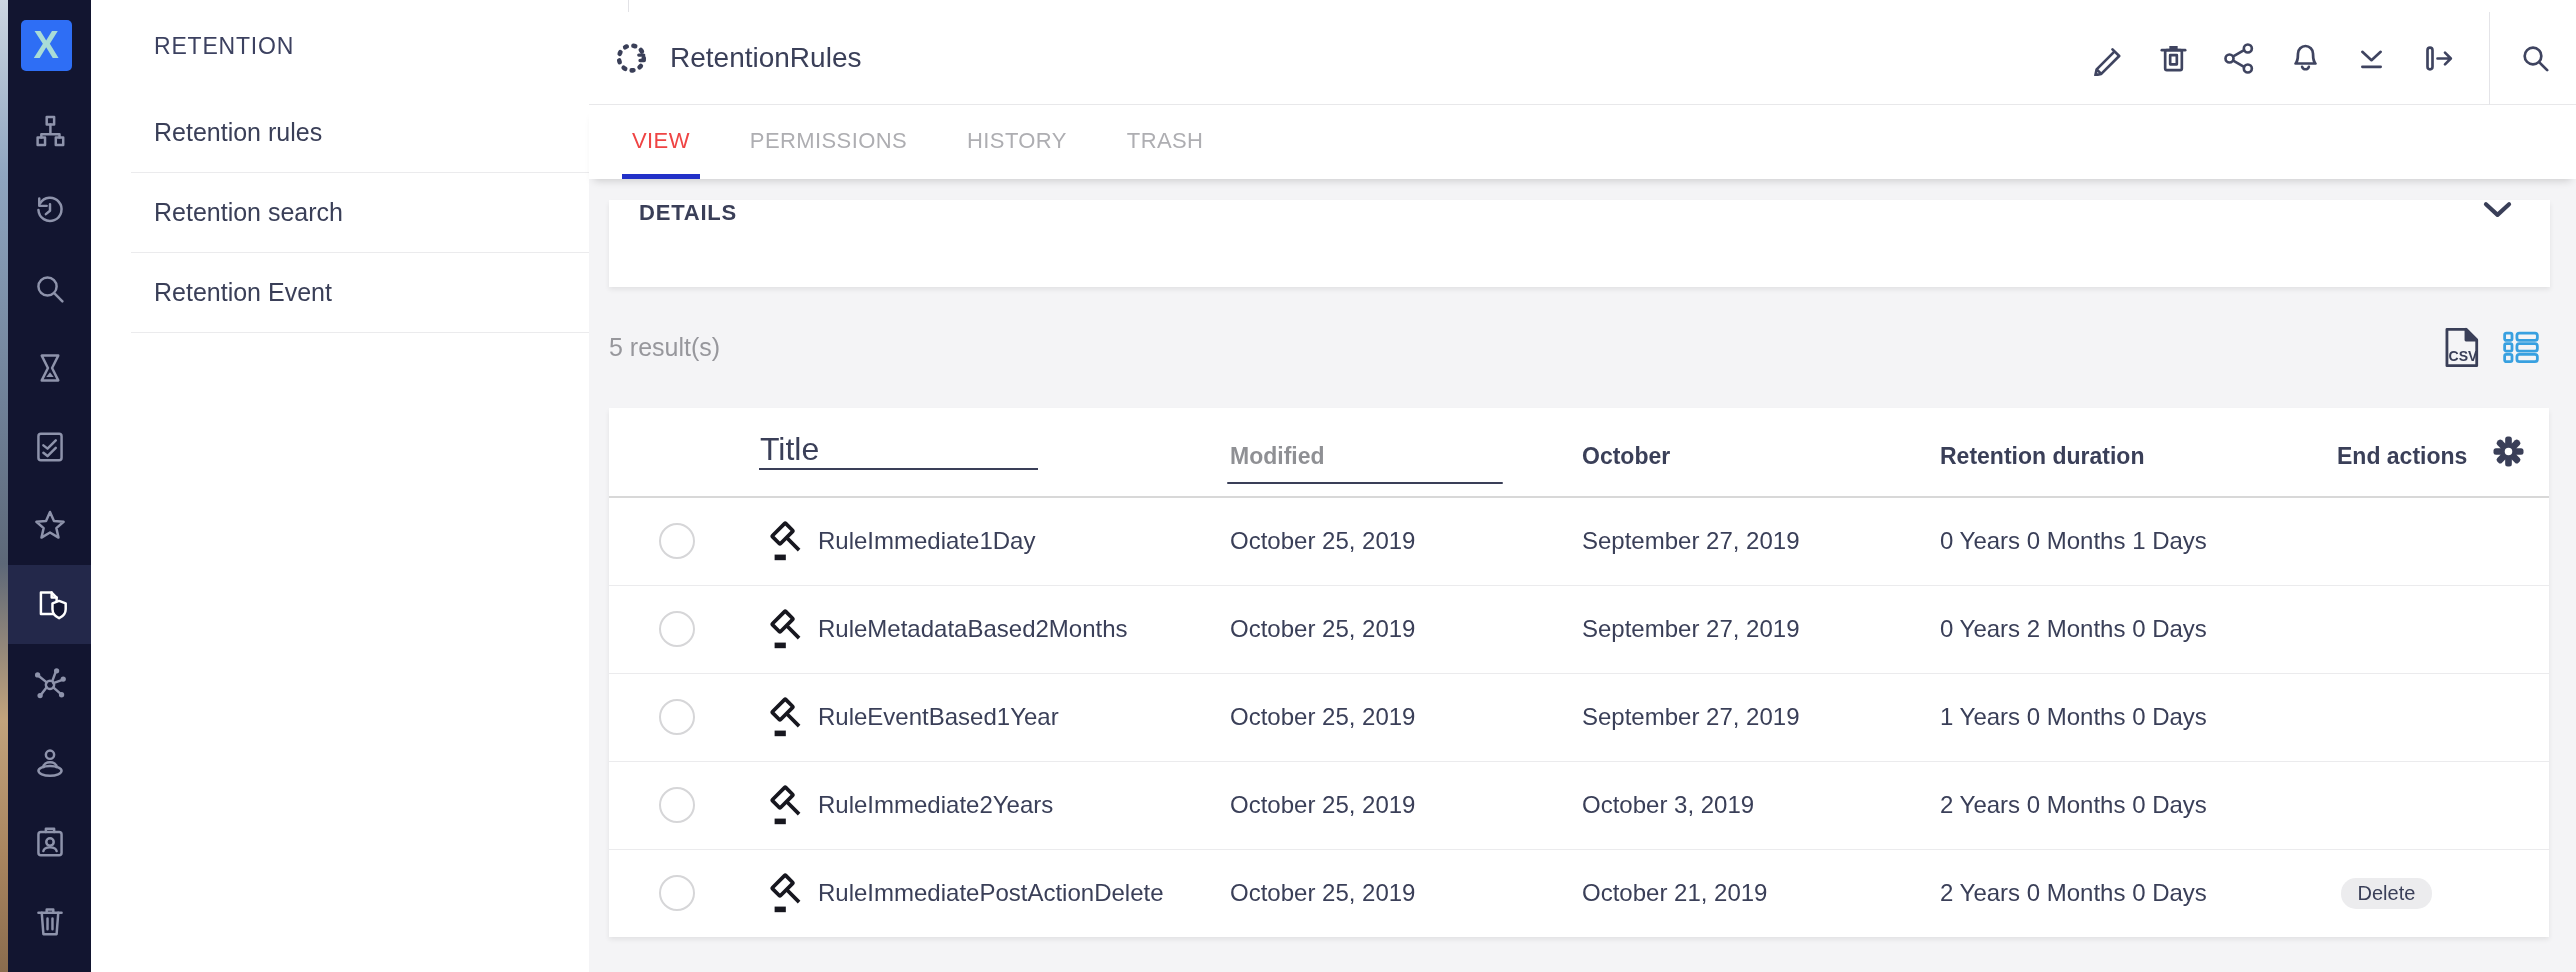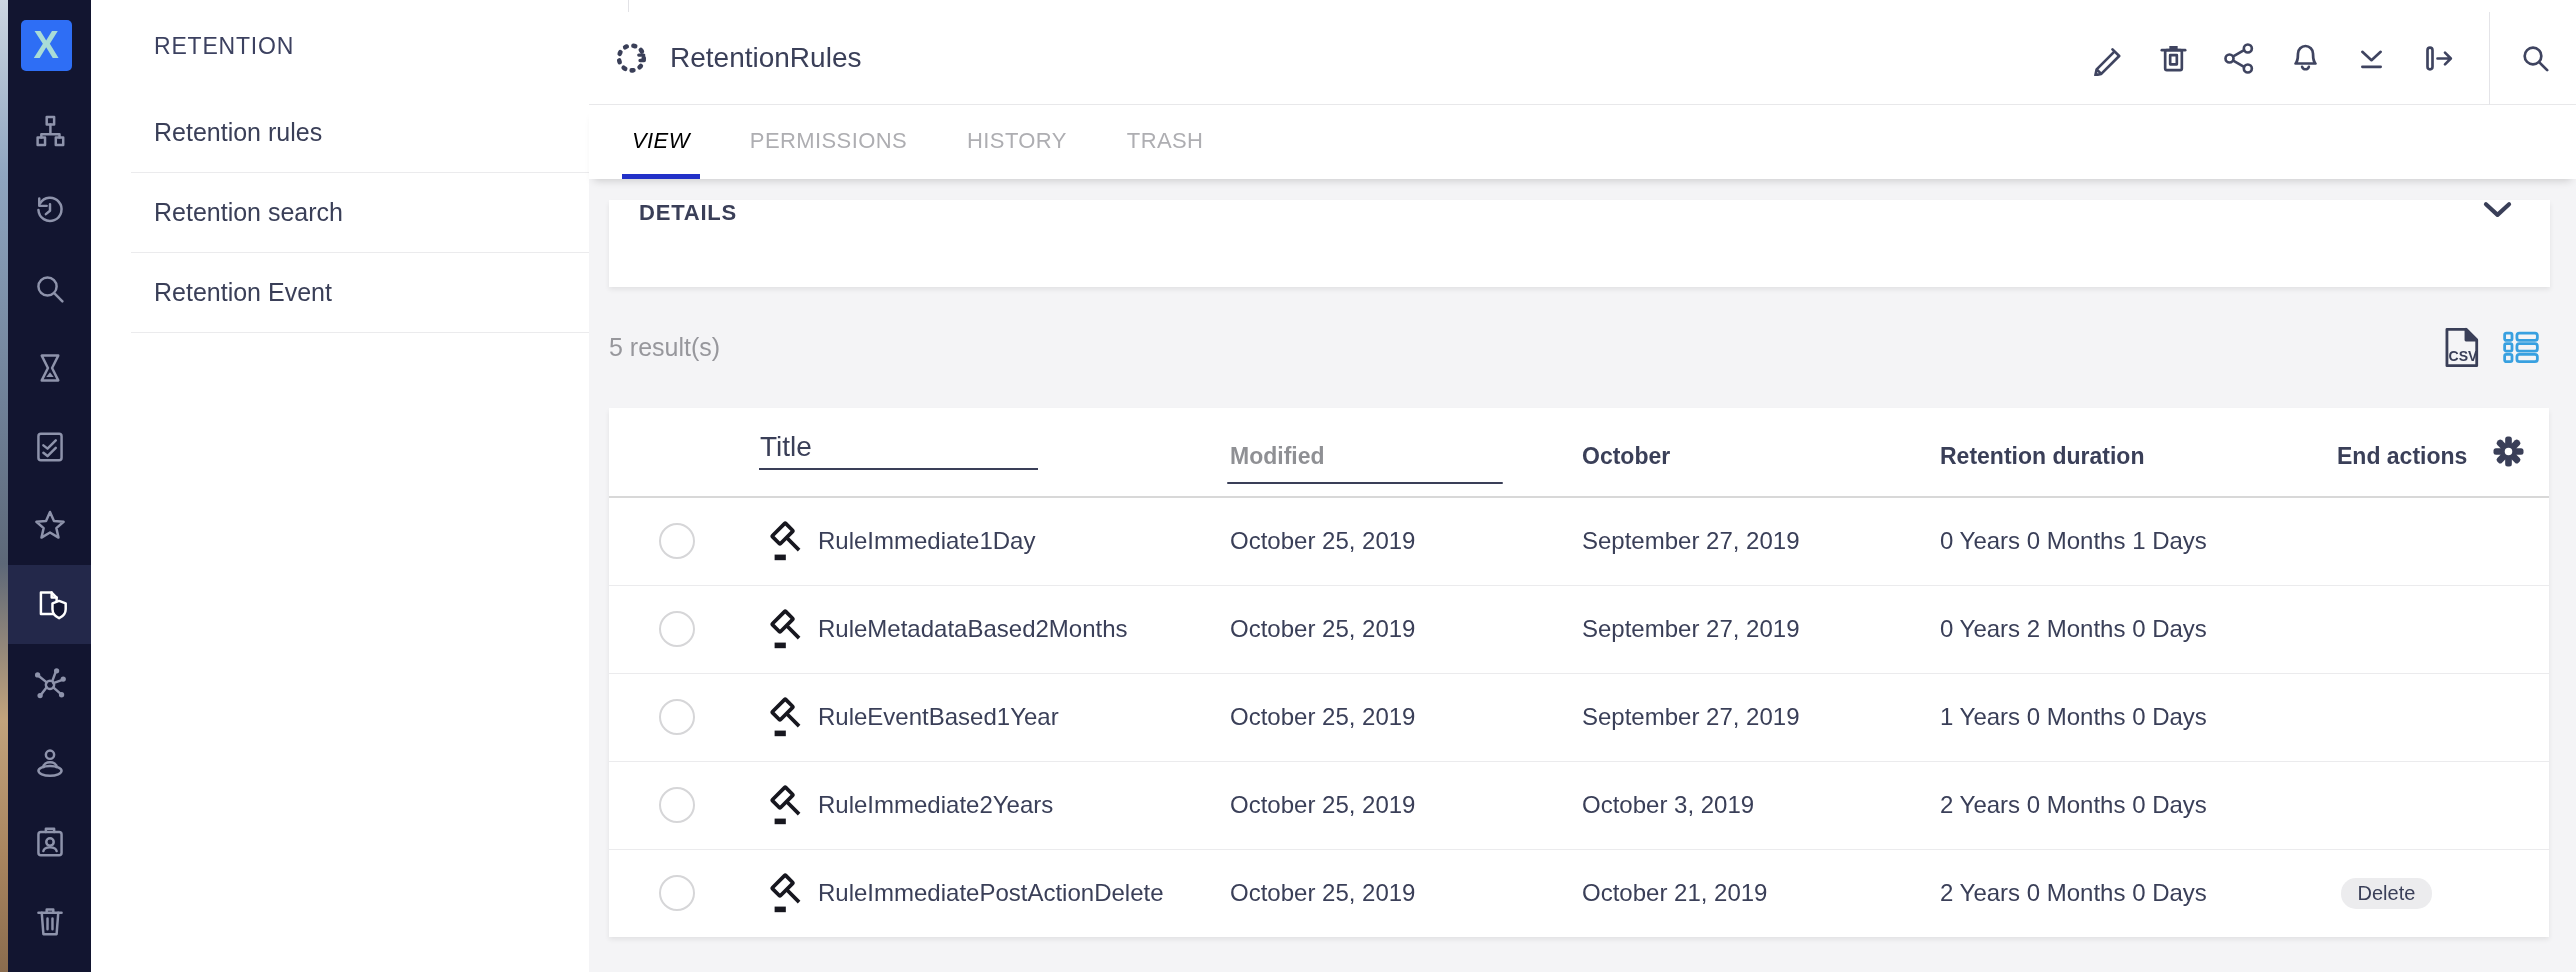--- a/index.html
+++ b/index.html
@@ -36,37 +36,37 @@
   .tb-btn{width:36px;height:36px;border:0;background:transparent;padding:0;margin:0 15px;
           display:flex;align-items:center;justify-content:center;cursor:pointer;}
   .tb-btn svg{stroke:#3f4460;fill:none;stroke-width:3.2;stroke-linecap:round;stroke-linejoin:round;}
   .tb-sep{width:1.7px;height:93px;background:#e4e4e8;margin:0 11.6px 0 18px;}
   .tb-search{margin-right:23px;}
   
   .tabbar{position:relative;height:74px;background:#fff;display:flex;align-items:flex-end;
           padding-left:33px;box-shadow:0 6.6px 8.3px -5px rgba(0,0,0,0.18);}
   .tab{font-size:22px;letter-spacing:0.4px;color:#aeaeb2;padding:0 10px 20px 10px;margin-right:40px;
        border-bottom:5.8px solid transparent;cursor:pointer;}
-  .tab.active{color:#000000;border-bottom-color:#2231c8;font-style:italic;}
+  .tab.active{color:#ef4444;border-bottom-color:#2231c8;}
   
   .content{padding:20.7px 26.5px 0 20px;}
   .card{background:#fff;box-shadow:0 2.5px 5px rgba(0,0,0,0.08);}
   .details-card{height:87px;display:flex;align-items:flex-start;justify-content:space-between;
                 padding:0 36px 0 30px;box-sizing:border-box;cursor:pointer;}
   .details-label{font-size:22px;font-weight:700;letter-spacing:0.8px;color:#3a3f58;}
   .chev-btn{border:0;background:none;padding:0;cursor:pointer;display:flex;}
   .results-bar{height:121px;display:flex;align-items:center;}
   .results-count{font-size:25px;color:#97979c;}
   .results-icons{margin-left:auto;display:flex;align-items:center;gap:20px;padding-right:8.3px;}
   .ric{border:0;background:none;padding:0;cursor:pointer;display:flex;}
   
   .table-card{width:1940px;box-sizing:border-box;}
   .thead{position:relative;height:88px;border-bottom:2.5px solid #d8d8d8;}
   .th{position:absolute;font-size:23px;font-weight:700;color:#3a3f58;}
-  .th-title{left:151px;top:23px;font-weight:400;font-size:28px;}
+  .th-title{left:151px;top:23px;font-weight:400;font-size:32px;}
   .u-title{position:absolute;left:150px;top:60px;width:279px;height:2.5px;background:#3a3f58;}
   .th-modified{left:621px;top:35px;color:#8f9094;}
   .u-modified{position:absolute;left:618px;top:74px;width:276px;height:2.5px;background:#3a3f58;border-radius:1.7px;}
   .th-created{left:973px;top:35px;}
   .th-duration{left:1331px;top:35px;}
   .th-end{left:1728px;top:35px;}
   .th-gear{position:absolute;right:23px;top:26.5px;border:0;background:none;padding:0;cursor:pointer;}
   .trow{position:relative;height:87px;border-bottom:1.7px solid #ebebed;}
   .trow:last-child{border-bottom:0;}
   .cell{position:absolute;top:0;bottom:0;display:flex;align-items:center;font-size:24px;color:#3a3f58;}

